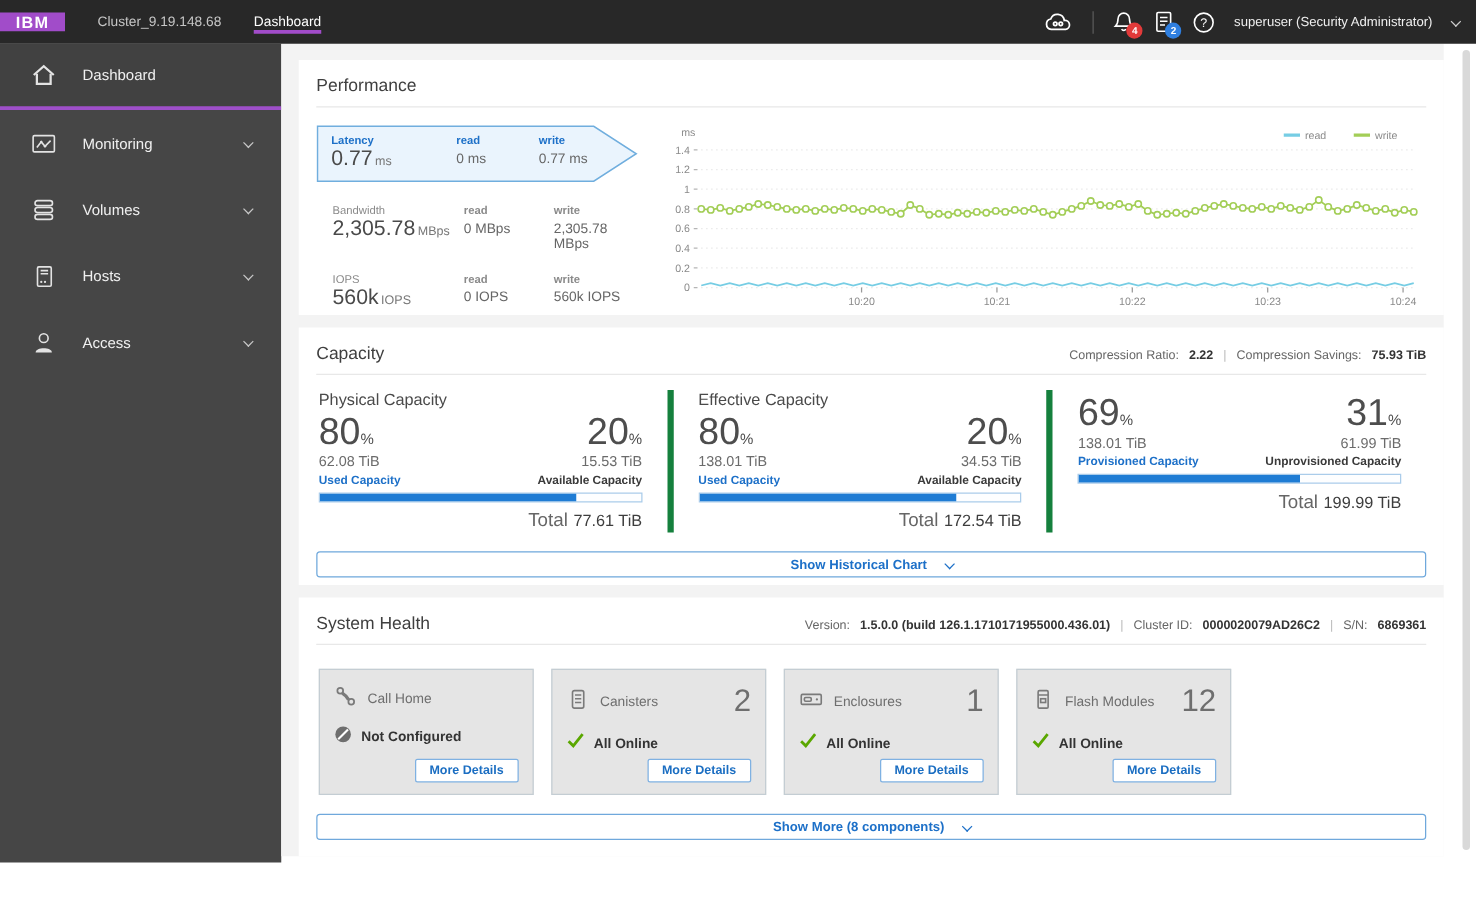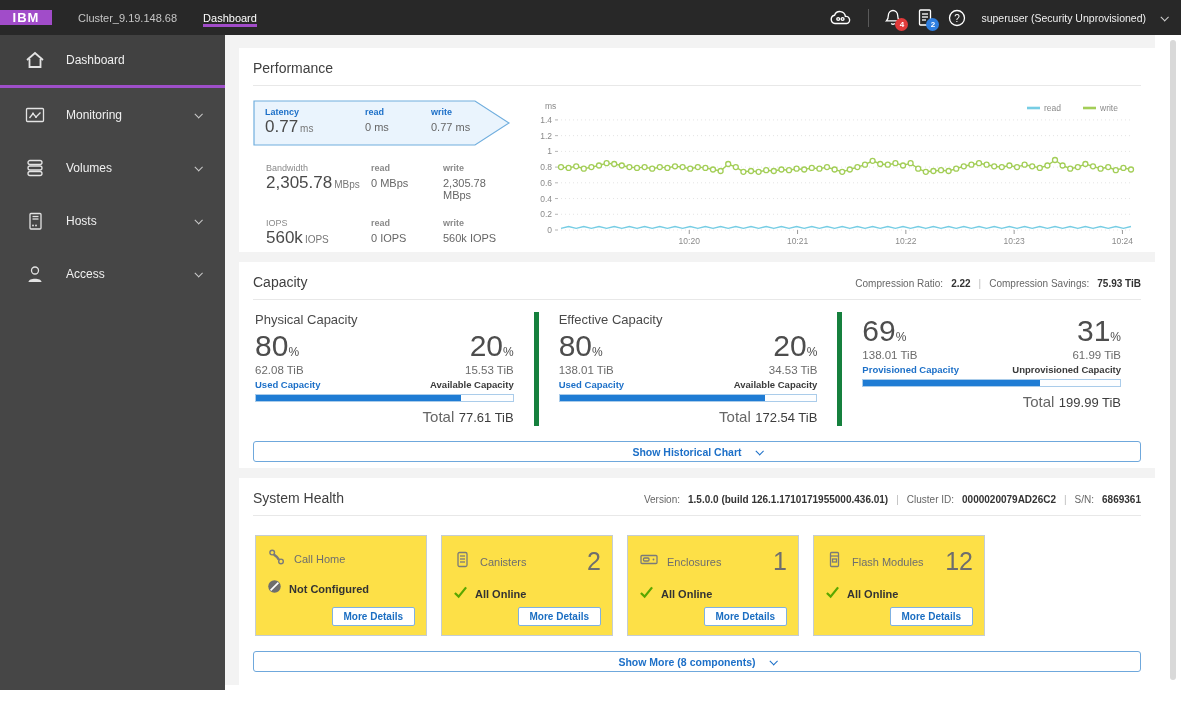--- a/index.html
+++ b/index.html
@@ -90,21 +90,21 @@
   .total-value { font-size:13px; color:#3d3d3d; }
   .wide-btn { margin-top:15px; width:100%; height:21px; background:#fff;
     border:1px solid #6fa8dc; border-radius:3px; color:#1d70c8; font-size:10.5px; font-weight:bold;
     display:flex; align-items:center; justify-content:center; gap:14px; cursor:pointer;
     font-family:"Liberation Sans",sans-serif; }
 
   
   #health-panel { top:478px; height:207px; }
   .cards { display:flex; gap:14px; margin-top:19px; margin-left:2px; }
   .hcard { width:172px; height:101px; border:1px solid #c4cdd3; padding:11px 11px 9px 11px;
-    display:flex; flex-direction:column; background:#fde047; }
+    display:flex; flex-direction:column; background:#e5e5e5; }
   .hcard-top { display:flex; align-items:center; color:#6e6e6e; }
   .hcard-name { font-size:11px; margin-left:8px; color:#6e6e6e; }
   .hcard-count { margin-left:auto; font-size:25px; color:#6e6e6e; font-weight:300; }
   .hcard-status { display:flex; align-items:center; gap:7px; margin-top:9px; }
   .hcard-status-text { font-size:11px; font-weight:bold; color:#333; }
   .more-btn { margin-top:auto; align-self:flex-end; background:#fff; border:1px solid #7fb1e2;
     border-radius:2px; color:#1b6ec2; font-size:10px; font-weight:bold; padding:3px 11px;
     cursor:pointer; font-family:"Liberation Sans",sans-serif; }
 </style>
 </head>
@@ -140,21 +140,21 @@
             <line x1="5" y1="12" x2="9" y2="12"></line>
         </svg>
         <span class="badge blue">2</span>
       </span>
       <span class="tb-iconwrap">
         <svg width="18" height="18" viewBox="0 0 18 18">
           <circle cx="9" cy="9" r="7.5" fill="none" stroke="#fff" stroke-width="1.3"></circle>
           <text x="9" y="12.5" text-anchor="middle" font-size="10" fill="#fff" font-family="Liberation Sans,sans-serif">?</text>
         </svg>
       </span>
-      <span class="tb-user">superuser (Security Unprovisioned)</span>
+      <span class="tb-user">superuser (Security Administrator)</span>
       <span class="chev" style="color:#cfcfcf"></span>
     </div>
   </div>
 
   <div class="sidebar">
     <div class="side-item active">
       <span class="side-icon">
         <svg width="22" height="20" viewBox="0 0 22 20" fill="none" stroke="currentColor" stroke-width="1.8">
           <path d="M3 10 L11 3 L19 10"></path>
             <path d="M5.5 9 V17 H16.5 V9"></path>

